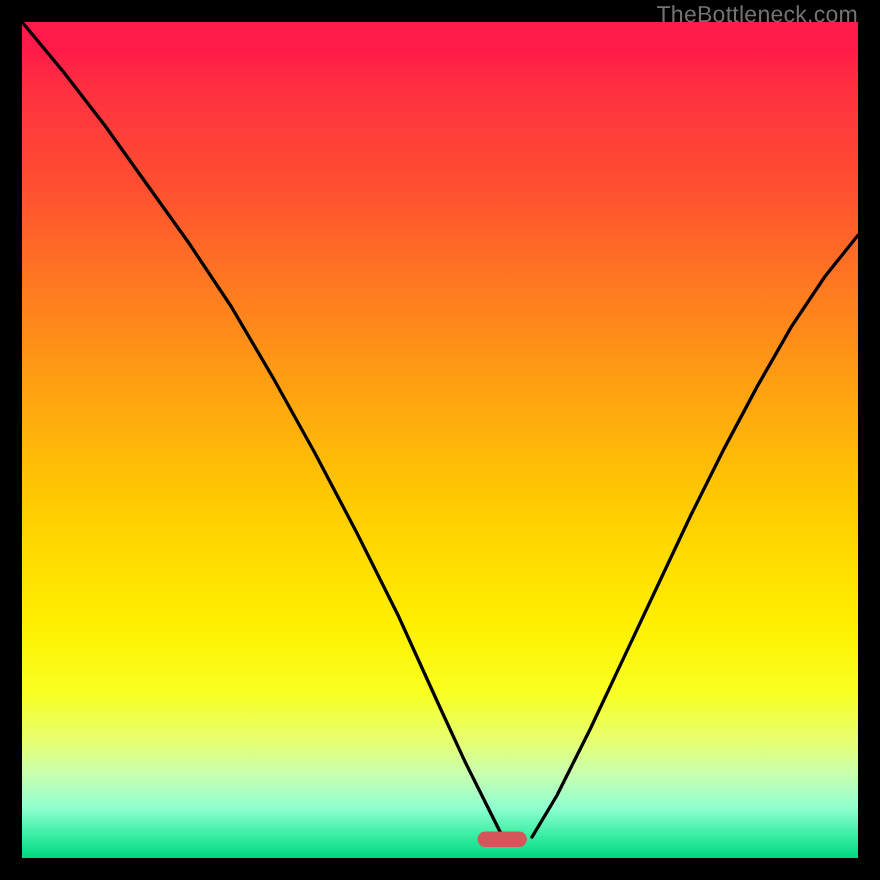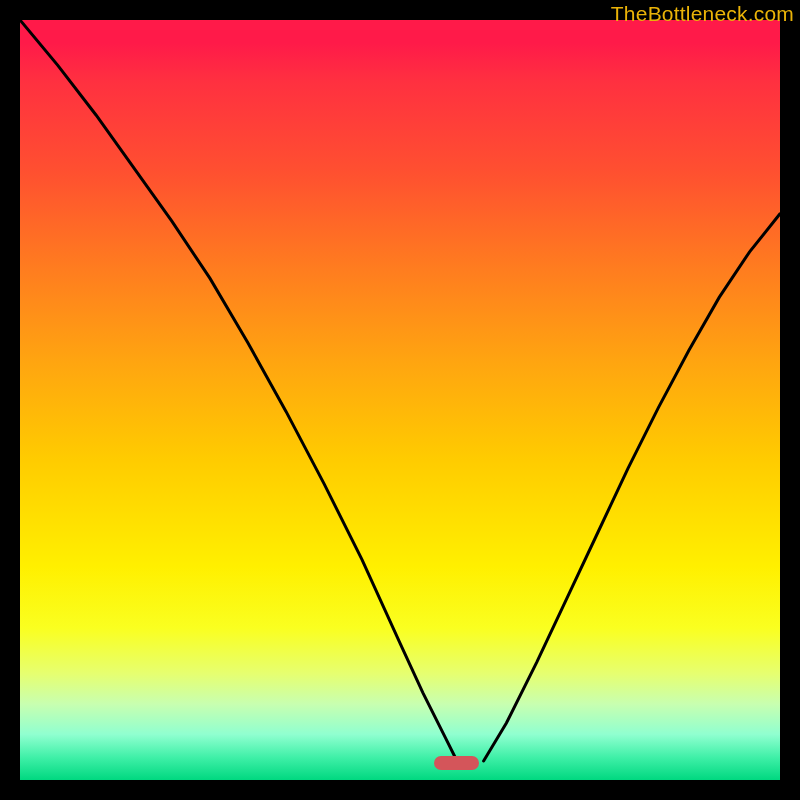--- a/index.html
+++ b/index.html
@@ -54,24 +54,24 @@
     top: 0;
   }
   .marker {
     position: absolute;
     background: #d4555a;
     border-radius: 999px;
   }
   .watermark {
     position: absolute;
     top: 2px;
-    right: 6px;
+    right: 20px;
     font-family: Arial, Helvetica, sans-serif;
     font-size: 21px;
-    color: #eab308;
+    color: #737373;
     letter-spacing: 0.2px;
   }
 </style>
 </head>
 <body>
 
 <div class="frame">
   <div class="plot-inner">
     <div class="gradient"></div>
 

